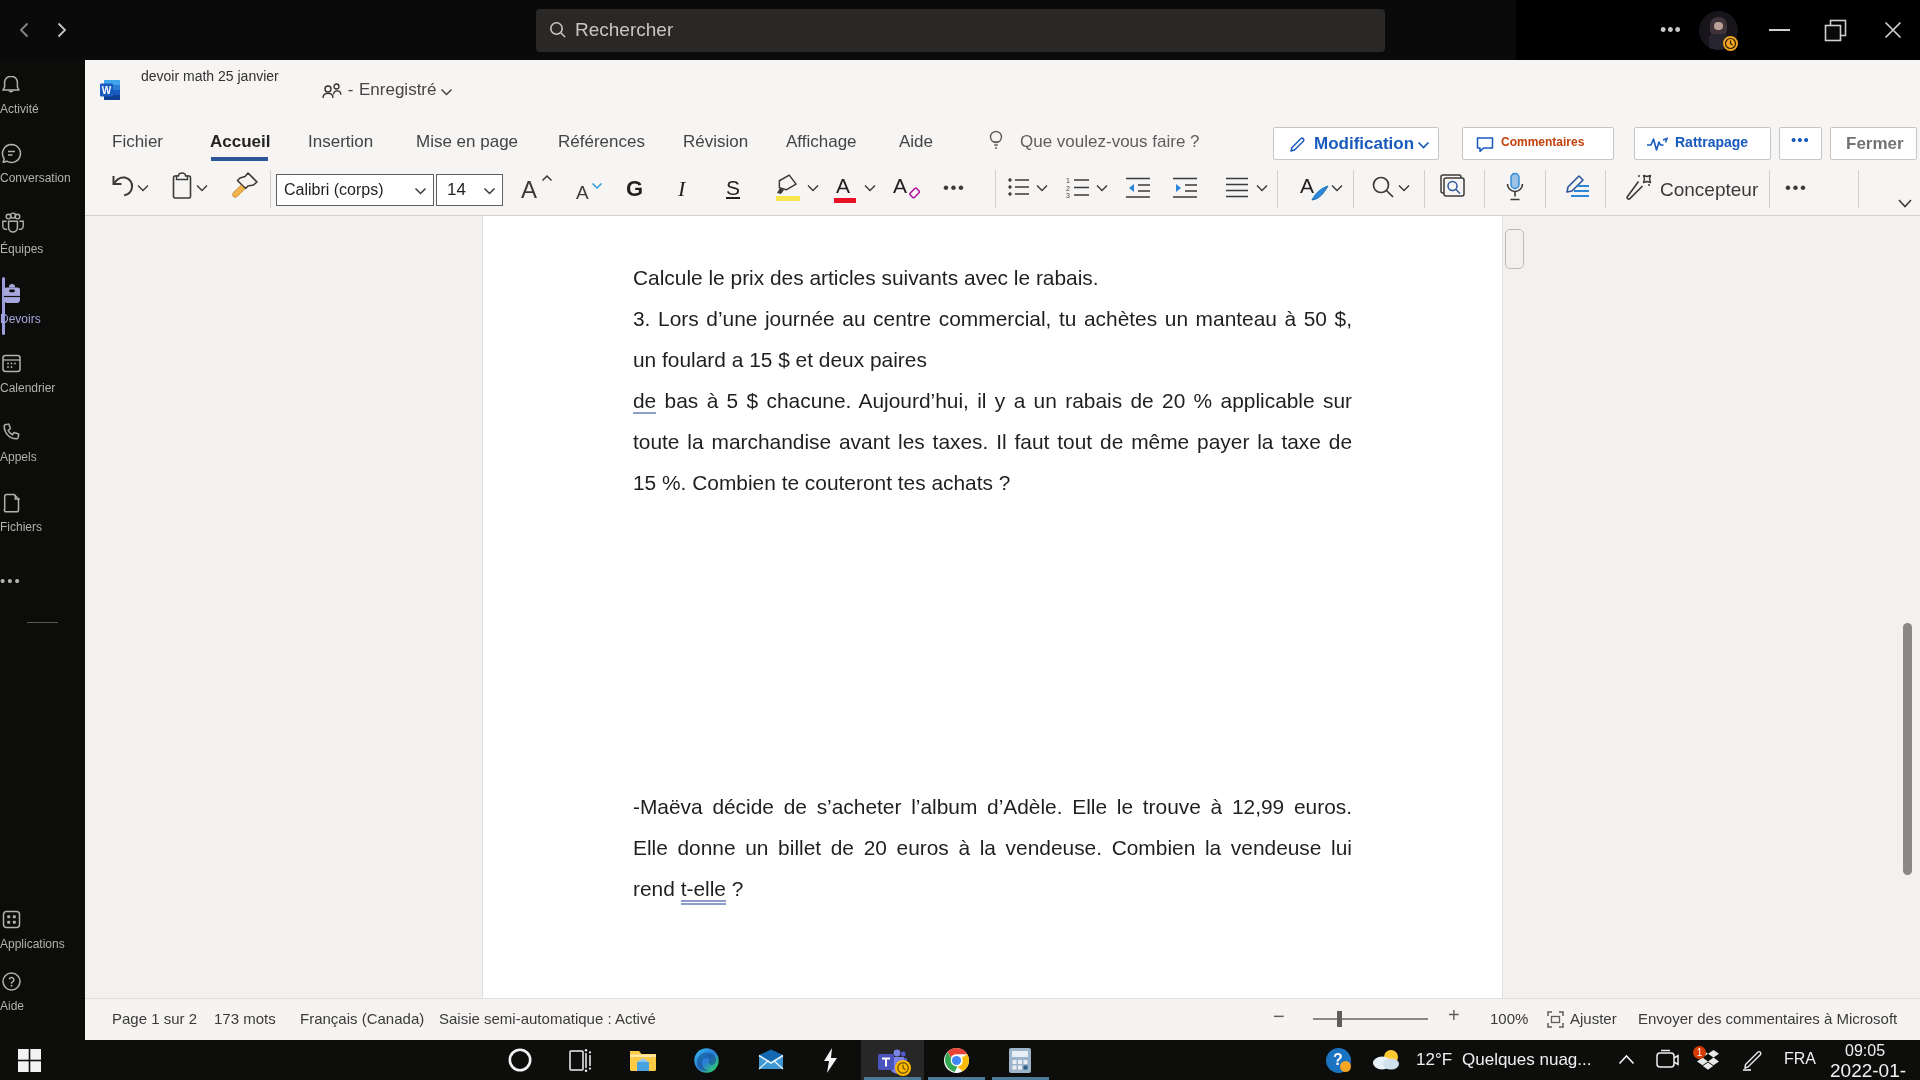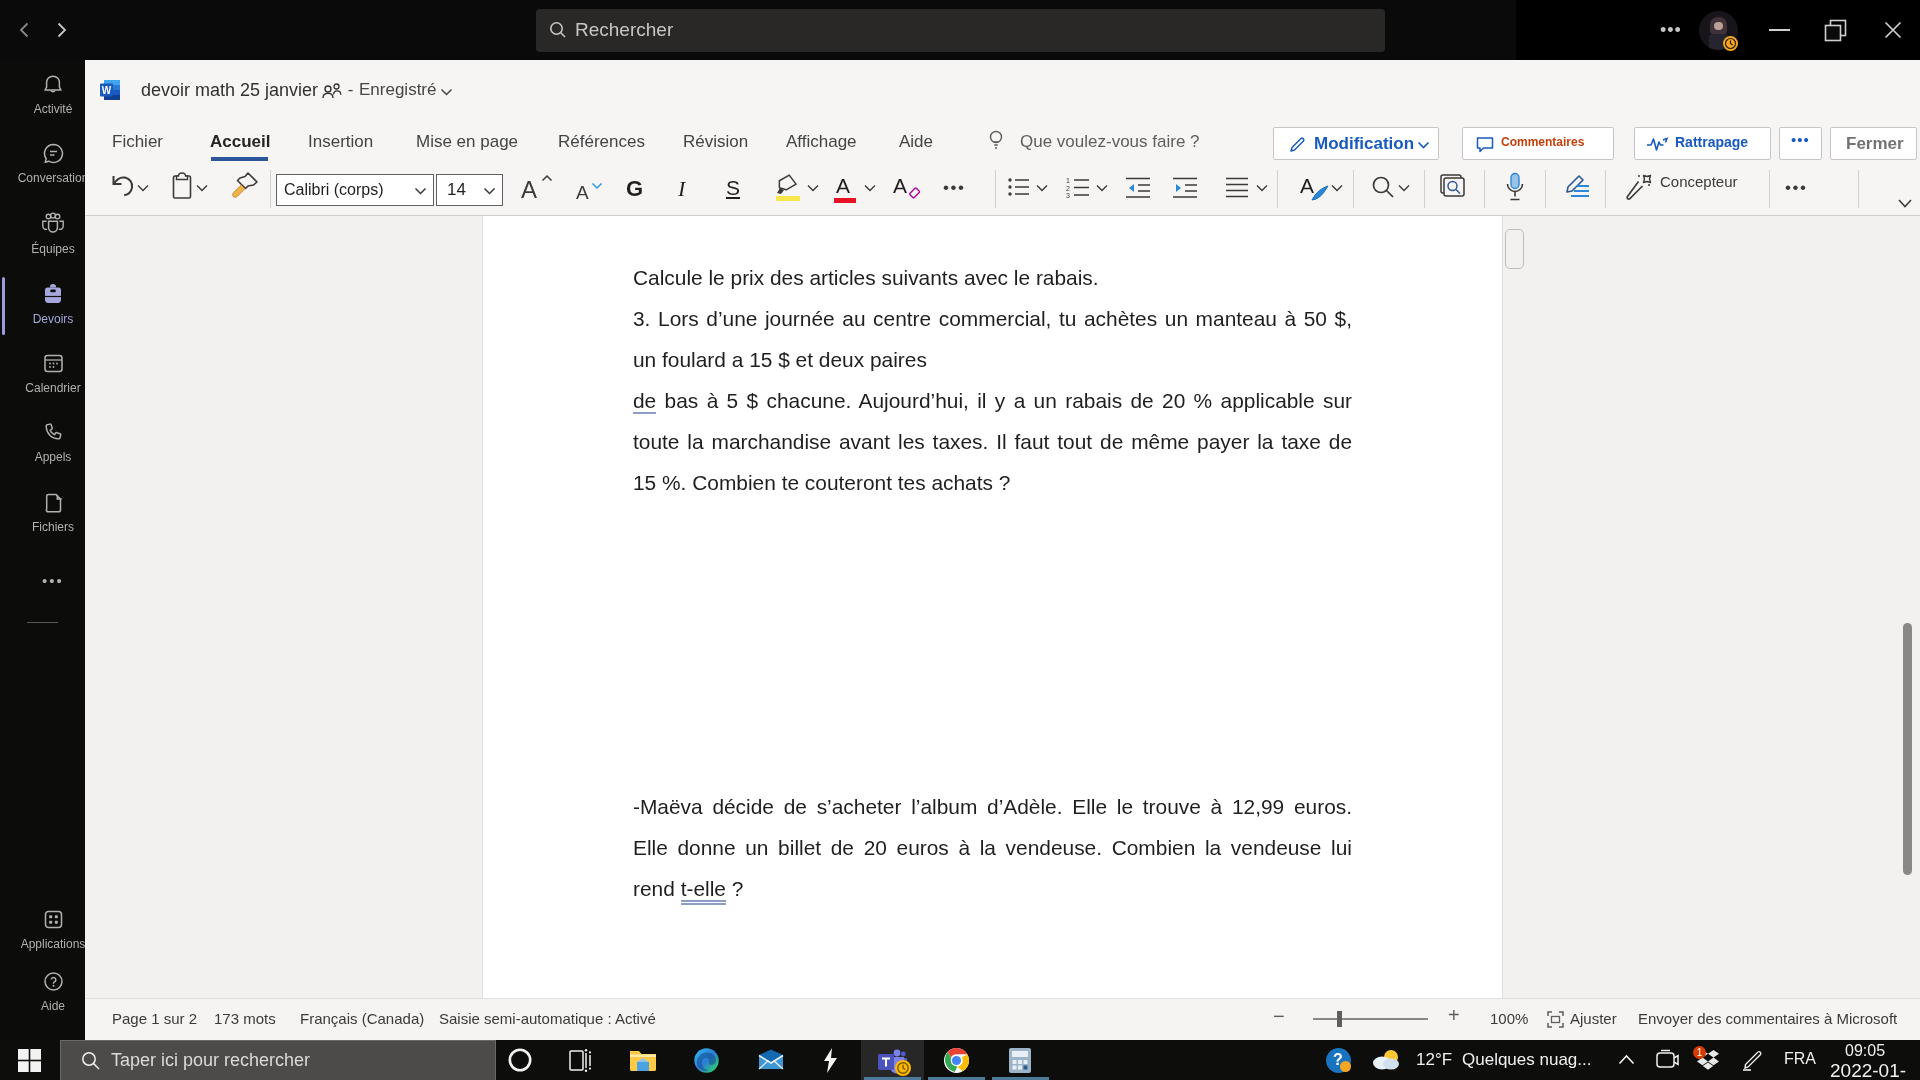--- a/index.html
+++ b/index.html
@@ -5,21 +5,21 @@
   * { margin:0; padding:0; box-sizing:border-box; }
   html,body { width:1920px; height:1080px; overflow:hidden; background:#000; font-family:"Liberation Sans", sans-serif; }
   .abs { position:absolute; }
   #stage { position:relative; width:1920px; height:1080px; }
   
   #titlebar { position:absolute; left:0; top:0; width:1516px; height:60px; background:#0a0a0a; }
   #searchpill { position:absolute; left:536px; top:9px; width:849px; height:43px; background:#292827; border-radius:4px; }
   #searchpill .stext { position:absolute; left:39px; top:10px; font-size:19px; color:#c8c6c4; }
   
   #sidebar { position:absolute; left:0; top:60px; width:85px; height:980px; background:#0c0c0b; }
-  .sbitem { position:absolute; left:0; width:106px; text-align:center; color:#adabaa; }
+  .sbitem { position:absolute; left:0; width:106px; color:#adabaa; }
   .sbitem .lbl { font-size:12px; display:block; margin-top:2px; color:#b3b1af; }
   .sel .lbl { color:#a6a7dc; }
   
   #word { position:absolute; left:85px; top:60px; width:1835px; height:980px; background:#f6f5f4; }
   #tabs span.tab { position:absolute; top:0; font-size:17px; color:#444; }
   
   .combo { position:absolute; top:114px; height:32px; background:#fff; border:1px solid #616161; }
   .sep2 { position:absolute; top:110px; height:38px; width:1px; background:#d2d0ce; }
   
   #canvas { position:absolute; left:0px; top:155px; width:1835px; height:783px; background:#f2f1ef; border-top:1px solid #d2d0ce; }
@@ -175,21 +175,21 @@
 
     <div id="doctitle">
       <svg class="abs" style="left:15px;top:20px" width="20" height="20" viewBox="0 0 20 20">
           <rect x="4" y="0" width="16" height="20" fill="#41a5ee"></rect>
           <rect x="4" y="5" width="16" height="5" fill="#2b7cd3"></rect>
           <rect x="4" y="10" width="16" height="5" fill="#185abd"></rect>
           <rect x="4" y="15" width="16" height="5" fill="#103f91"></rect>
           <rect x="0" y="3.5" width="13" height="13" rx="1" fill="#185abd"></rect>
           <text x="6.5" y="13.6" font-size="10" font-weight="bold" fill="#fff" text-anchor="middle" font-family="Liberation Sans">W</text>
         </svg>
-      <span class="abs" style="left:56px;top:20px;font-size:18px;color:#323130;">devoir math 25 janvier</span>
+      <span class="abs" style="left:56px;top:8px;font-size:14px;color:#323130;">devoir math 25 janvier</span>
       <svg class="abs" style="left:236px;top:22px" width="22" height="18" viewBox="0 0 22 18">
           <circle cx="7" cy="7" r="3" fill="none" stroke="#323130" stroke-width="1.4"></circle>
           <path d="M2 16 c0-3 2.2-4.6 5-4.6 s5 1.6 5 4.6" fill="none" stroke="#323130" stroke-width="1.4"></path>
           <circle cx="15.5" cy="4.5" r="2.5" fill="none" stroke="#323130" stroke-width="1.3"></circle>
           <path d="M12.5 12.5 c0.3-2.4 1.8-3.6 3.5-3.6 2.3 0 3.8 1.4 3.8 3.8" fill="none" stroke="#323130" stroke-width="1.3"></path>
         </svg>
       <span class="abs" style="left:258px;top:20px;font-size:17px;color:#484644;">&nbsp;-&nbsp;</span>
       <span class="abs" style="left:274px;top:20px;font-size:17px;color:#484644;">Enregistré</span>
       <svg class="abs" style="left:355px;top:28px" width="13" height="9" viewBox="0 0 13 9">
           <path d="M1.5 1.5 L6.5 6.5 L11.5 1.5" stroke="#484644" stroke-width="1.5" fill="none"></path>
@@ -388,21 +388,21 @@
           <path d="M12 12 h12 M9 17 h15 M6 22 h18" stroke="#2b88d8" stroke-width="2.2"></path>
         </svg>
       <div class="sep2" style="left:1520px;"></div>
 
       <svg class="abs" style="left:1540px;top:112px" width="28" height="28" viewBox="0 0 28 28">
           <path d="M13.5 9.5 L2.5 24.5 a1.6 1.6 0 0 0 2.4 2.1 L17.5 14" fill="none" stroke="#3b3a39" stroke-width="1.6"></path>
           <path d="M14.5 8.5 l3.5-1 3.5 1 -1-3.5 1-3.5 -3.5 1 -3.5-1 1 3.5 Z" fill="none" stroke="#3b3a39" stroke-width="1.4" stroke-linejoin="round" transform="translate(4,2)"></path>
           <circle cx="24" cy="13" r="1" fill="#3b3a39"></circle>
           <circle cx="14" cy="4" r="1" fill="#3b3a39"></circle>
         </svg>
-      <span class="abs" style="left:1575px;top:113px;font-size:15px;color:#3b3a39;text-align:center;">Concepteur</span>
+      <span class="abs" style="left:1575px;top:119px;font-size:19px;color:#3b3a39;text-align:center;">Concepteur</span>
       <div class="sep2" style="left:1684px;"></div>
       <div class="abs" style="left:1700px;top:118px;font-size:17px;color:#3b3a39;letter-spacing:1.5px;">•••</div>
       <div class="sep2" style="left:1773px;"></div>
       <svg class="abs" style="left:1812px;top:138px" width="16" height="11" viewBox="0 0 16 11">
           <path d="M2 2 L8 8.5 L14 2" stroke="#3b3a39" stroke-width="1.6" fill="none"></path>
         </svg>
     </div>
 
     <div id="canvas">
       <div id="page"></div>
@@ -444,27 +444,20 @@
 
   <div id="taskbar">
 
     <svg class="abs" style="left:18px;top:9px" width="23" height="23" viewBox="0 0 23 23">
         <rect x="0" y="0" width="10.7" height="10.7" fill="#f2f2f2"></rect>
         <rect x="12.3" y="0" width="10.7" height="10.7" fill="#f2f2f2"></rect>
         <rect x="0" y="12.3" width="10.7" height="10.7" fill="#f2f2f2"></rect>
         <rect x="12.3" y="12.3" width="10.7" height="10.7" fill="#f2f2f2"></rect>
       </svg>
 
-    <div id="tbsearch">
-      <svg class="abs" style="left:19px;top:9px" width="21" height="21" viewBox="0 0 21 21">
-          <circle cx="9" cy="9" r="6.2" stroke="#f0f0f0" stroke-width="1.5" fill="none"></circle>
-          <path d="M13.6 13.6 L19 19" stroke="#f0f0f0" stroke-width="1.5"></path>
-        </svg>
-      <span class="t">Taper ici pour rechercher</span>
-    </div>
 
     <div class="tbico" style="left:489px;">
         <svg class="abs" style="left:18px;top:7px" width="26" height="26" viewBox="0 0 26 26">
           <circle cx="13" cy="13" r="10.2" stroke="#f2f2f2" stroke-width="2.6" fill="none"></circle>
         </svg>
       </div>
 
     <div class="tbico" style="left:549px;">
         <svg class="abs" style="left:19px;top:9px" width="24" height="23" viewBox="0 0 24 23">
           <rect x="2" y="2" width="13" height="19" rx="1" fill="none" stroke="#f0f0f0" stroke-width="1.5"></rect>

